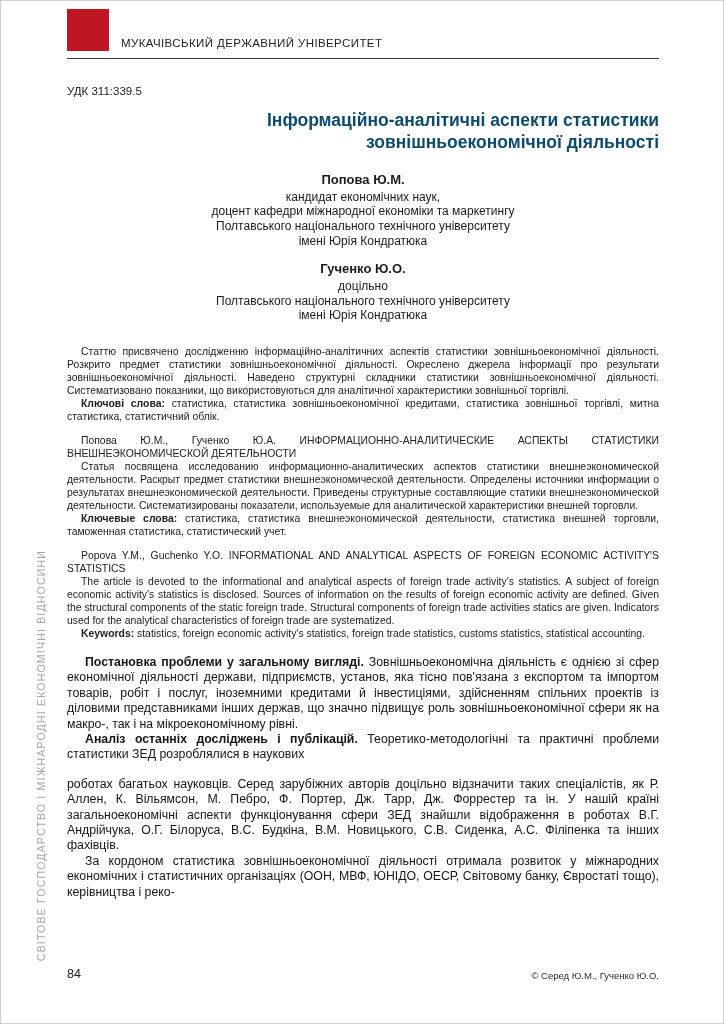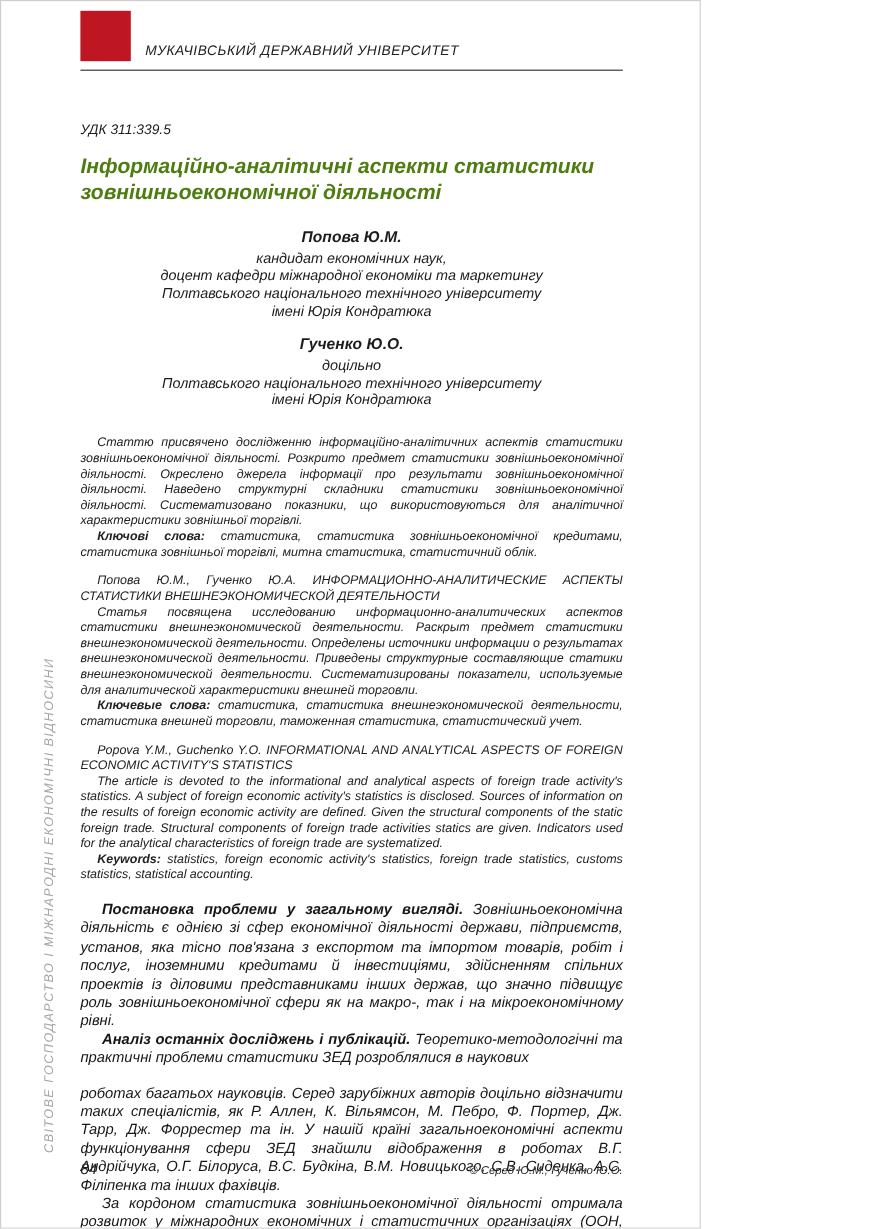--- a/index.html
+++ b/index.html
@@ -5,36 +5,35 @@
 <style>
   * { box-sizing: border-box; margin: 0; padding: 0; }
   html, body { background: #ffffff; }
   body {
     font-family: "Liberation Sans", "DejaVu Sans", sans-serif;
     color: #1c1c1c;
     width: 724px;
   }
   .page {
     position: relative;
-    width: 584px;
+    width: 724px;
     height: 1024px;
     background: #ffffff;
     border: 1px solid #cfcfcf;
     padding: 8px 64px 12px 66px;
     overflow: hidden;
-    font-style: italic;
   }
   
   .hdr-row { display: flex; align-items: flex-end; gap: 12px; }
   .logo-square { width: 42px; height: 42px; background: #be1622; flex: 0 0 auto; }
   .uni-name { font-size: 11.5px; letter-spacing: 0.4px; color: #222; padding-bottom: 2px; white-space: nowrap; }
   .hdr-rule { border: none; border-top: 1.4px solid #3a3a3a; margin-top: 7px; }
   
-  .udk { margin-top: 44px; font-size: 11.5px; }
-  .title { margin-top: 12px; text-align: left; font-size: 17.5px; line-height: 1.28; font-weight: 700; color: #4d7c0f; }
+  .udk { margin-top: 26px; font-size: 11.5px; }
+  .title { margin-top: 12px; text-align: right; font-size: 17.5px; line-height: 1.28; font-weight: 700; color: #0c4a6e; }
   .authors { margin-top: 18px; text-align: center; }
   .author + .author { margin-top: 13px; }
   .a-name { font-weight: 700; font-size: 13px; margin-bottom: 3px; }
   .a-line { font-size: 12px; line-height: 14.6px; }
   
   .abstracts { margin-top: 22px; }
   .abs { font-size: 10.4px; line-height: 13px; text-align: justify; color: #222; margin-bottom: 11px; }
   .abs p { text-indent: 14px; }
   .b { font-weight: 700; }
   

